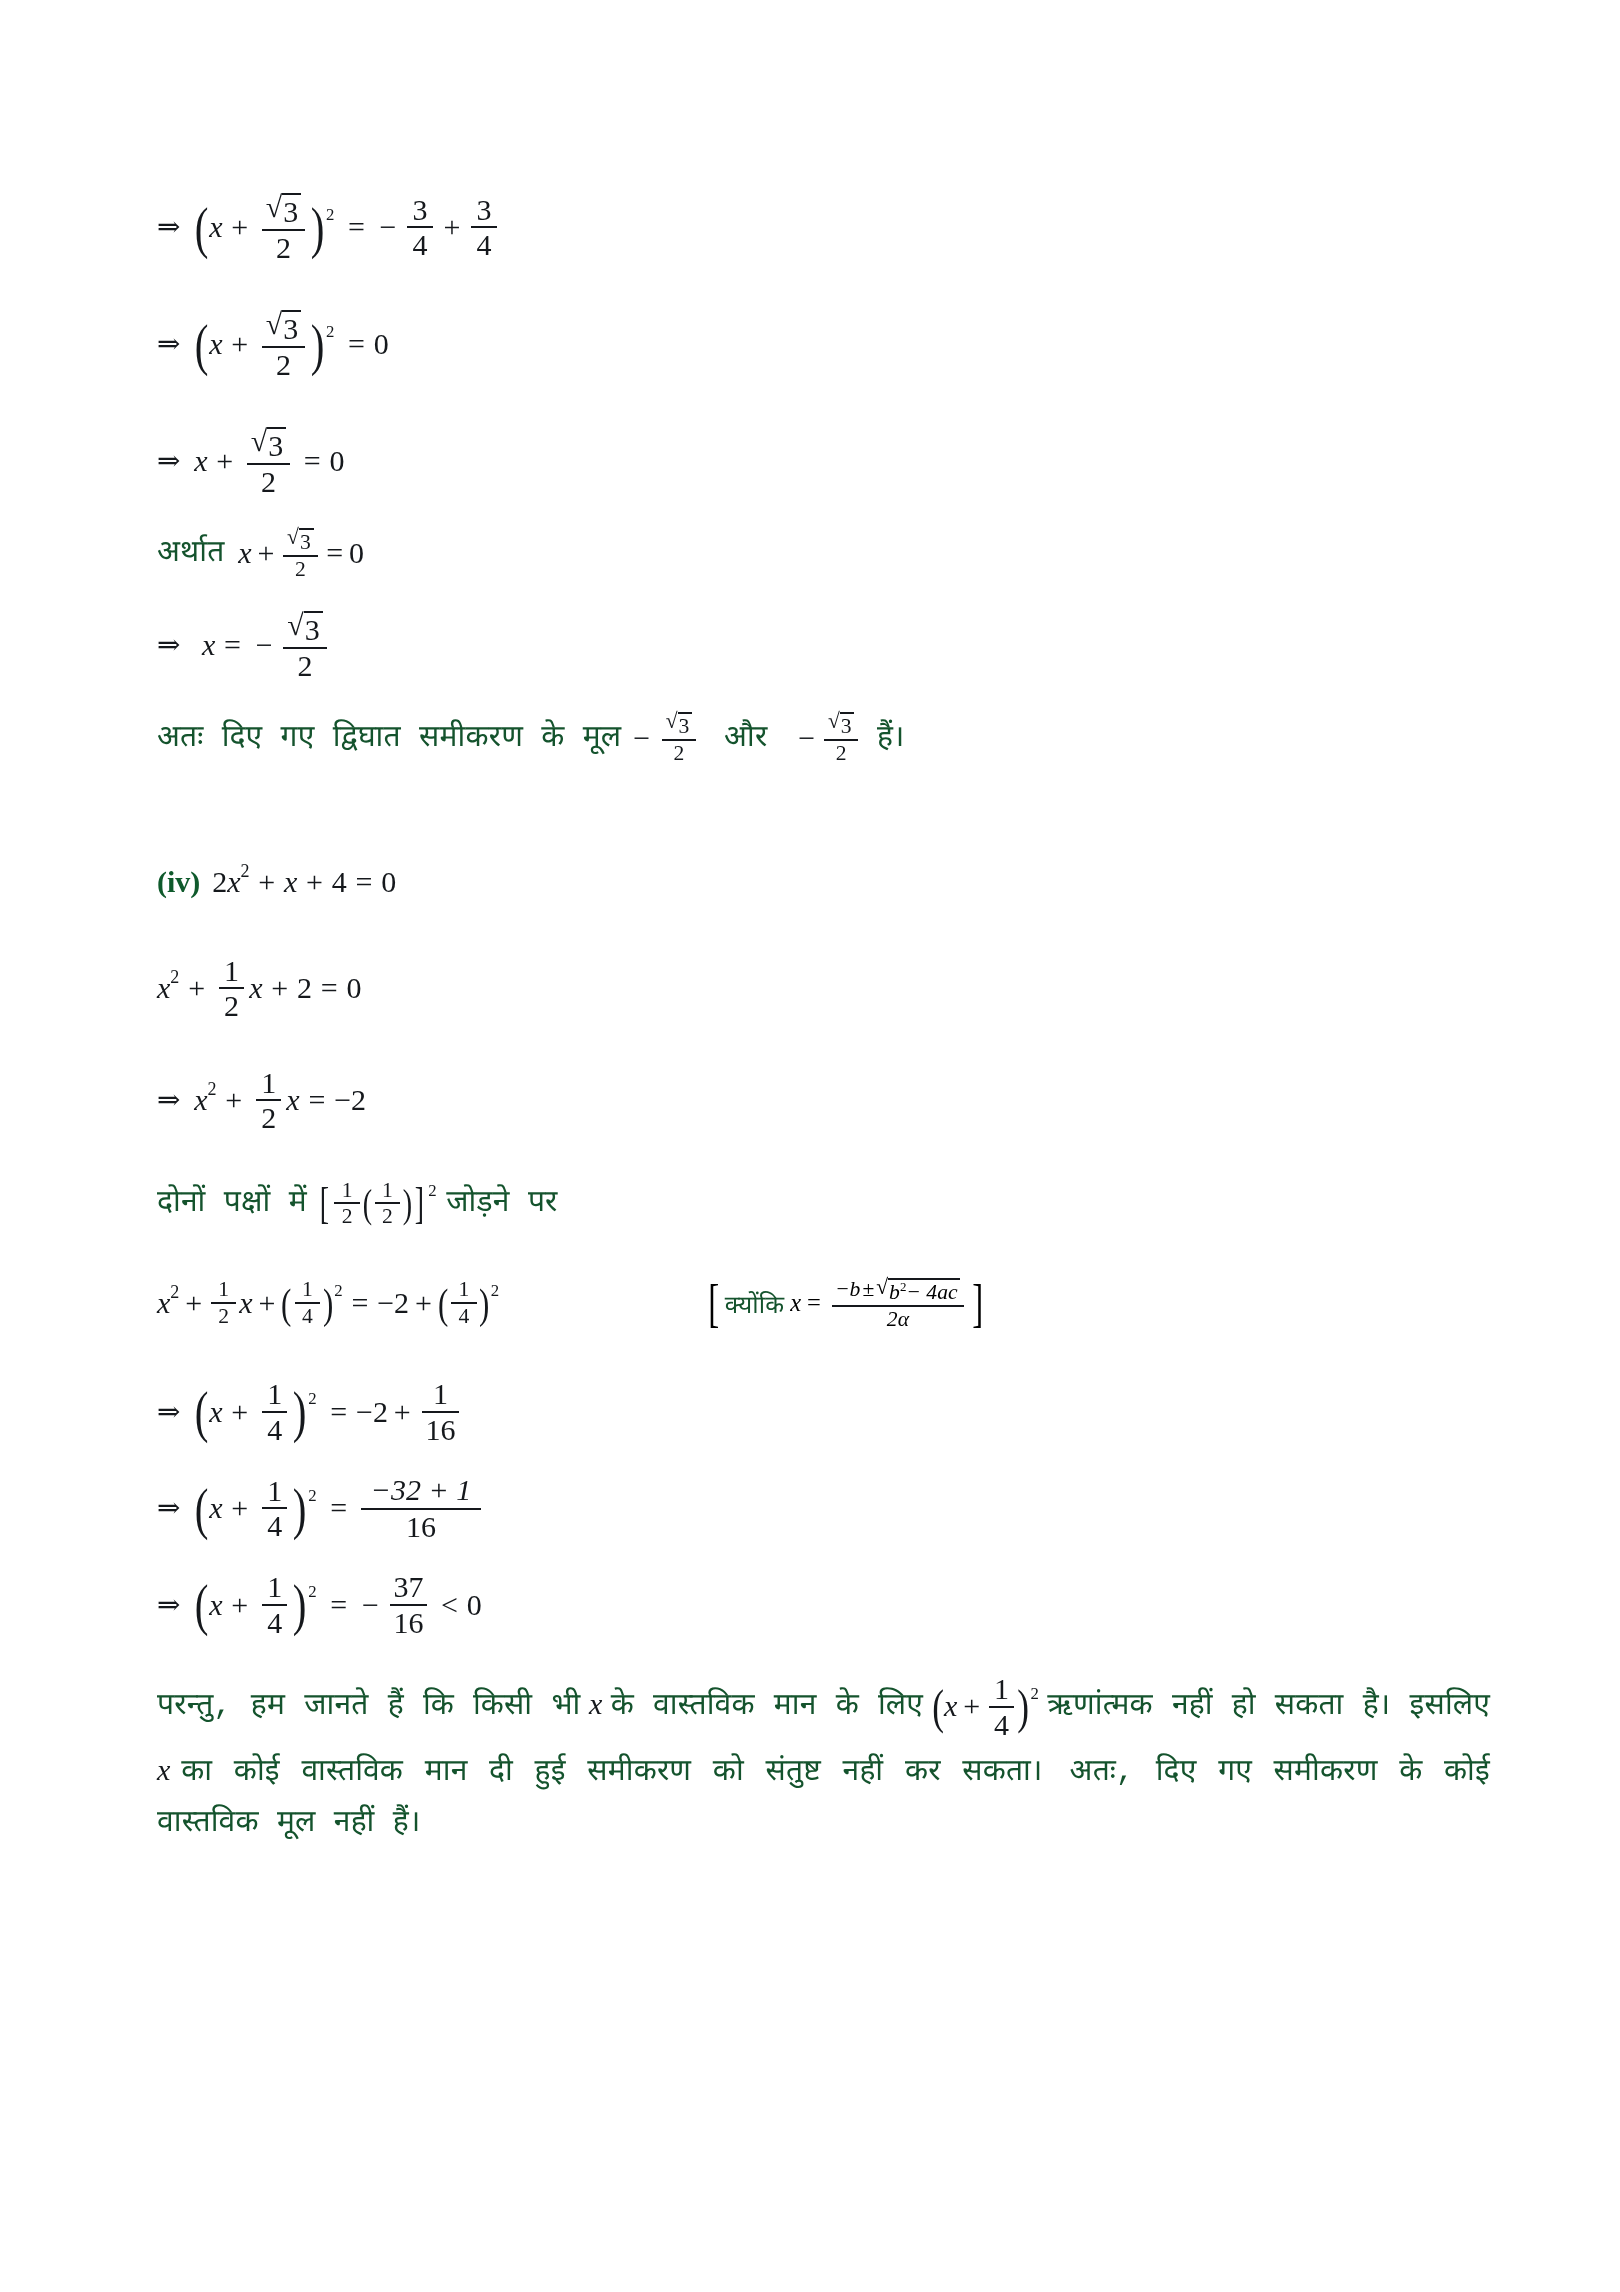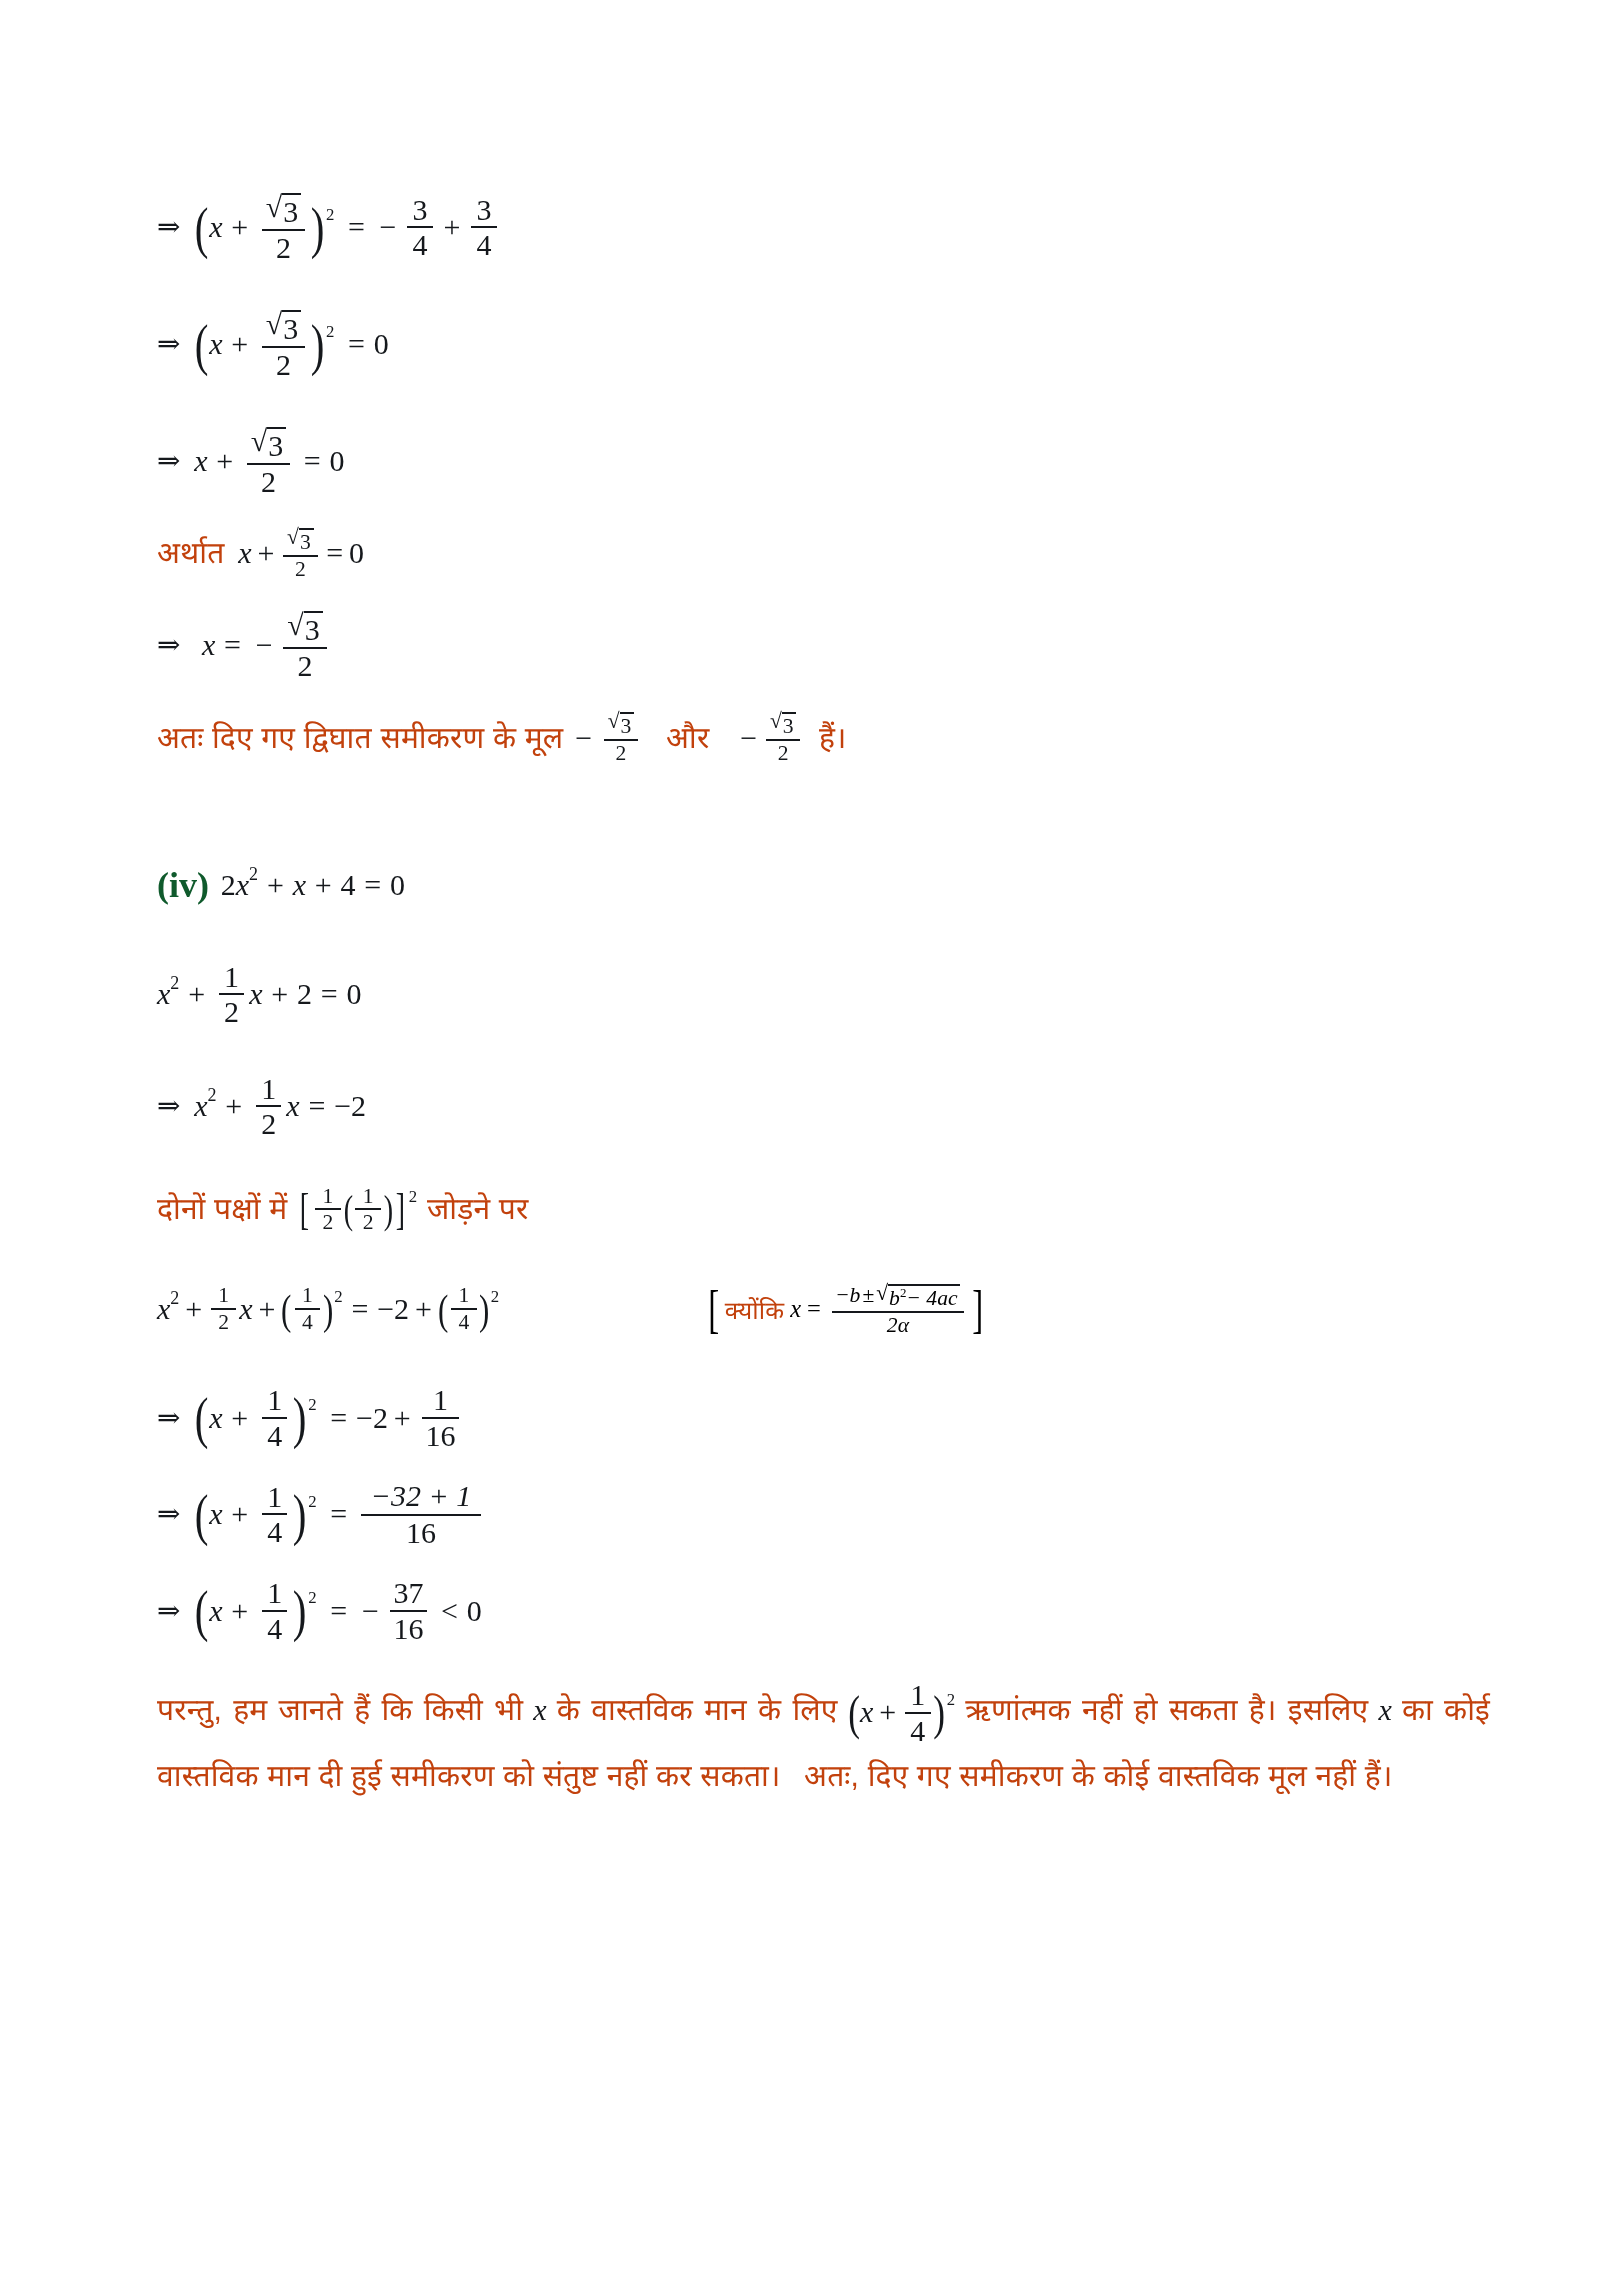--- a/index.html
+++ b/index.html
@@ -96,38 +96,38 @@
   }
   .sup-tight {
     font-size: 0.6em;
     position: relative;
     top: -0.62em;
     font-style: normal;
   }
 
   
   .hindi {
-    font-family: Liberation Sans, sans-serif;
+    font-family: Liberation Mono, monospace;
     font-size: 30px;
-    color: #c2410c;
+    color: #14532d;
     letter-spacing: 0.2px;
   }
   .para {
     font-size: 30px;
     color: #15181c;
     line-height: 1.62;
     text-align: justify;
     display: block;
   }
   .inline-math { white-space: nowrap; display: inline-flex; align-items: center; vertical-align: middle; }
 
   .label-green {
     color: #0f5a2c;
     font-weight: bold;
-    font-size: 36px;
+    font-size: 30px;
     margin-right: 11.8px;
     font-family: "Liberation Serif", serif;
   }
 
   
   .gap-lg { height: 45px; }
   .gap-md { height: 29px; }
   .gap-xl { height: 73px; }
 
   .note-brackets {

